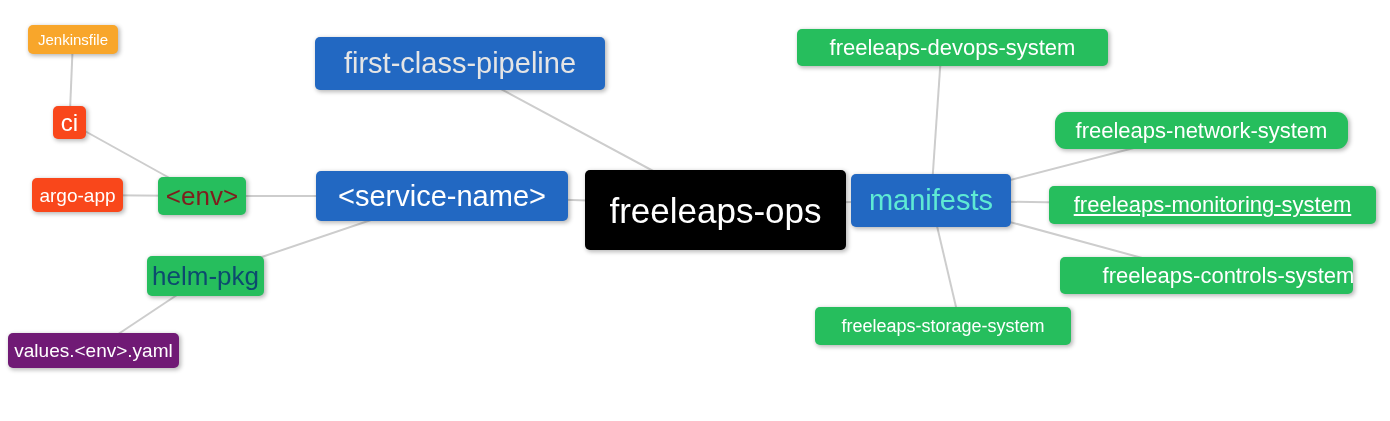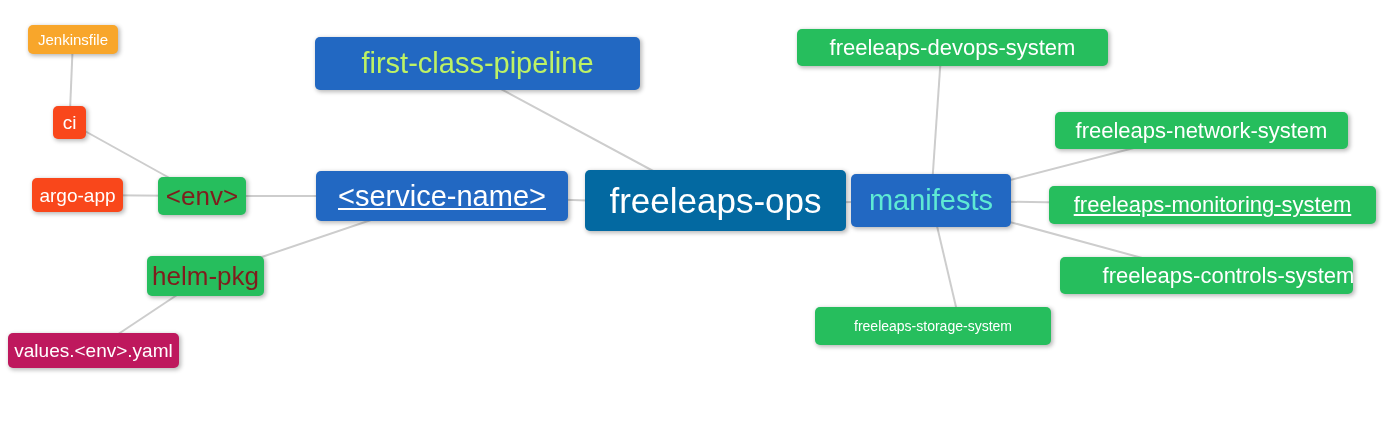--- a/index.html
+++ b/index.html
@@ -58,55 +58,55 @@
       <line x1="931" y1="200.5" x2="941.5" y2="47.5" stroke="#cdcdcd" stroke-width="2"></line>
       <line x1="931" y1="200.5" x2="1201.5" y2="130.5" stroke="#cdcdcd" stroke-width="2"></line>
       <line x1="931" y1="200.5" x2="1212.5" y2="205" stroke="#cdcdcd" stroke-width="2"></line>
       <line x1="931" y1="200.5" x2="1206.5" y2="275.5" stroke="#cdcdcd" stroke-width="2"></line>
       <line x1="931" y1="200.5" x2="960.5" y2="326" stroke="#cdcdcd" stroke-width="2"></line>
     </svg>
 
 <div class="node" style="left: 28px; top: 25px; width: 90px; height: 29px; font-size: 15px; background: rgb(248, 166, 43); color: rgb(255, 255, 255);">
       <span>Jenkinsfile</span>
     </div>
-    <div class="node" style="left: 53px; top: 106px; width: 33px; height: 33px; font-size: 19px; background: rgb(249, 71, 27); color: rgb(255, 255, 255);">
+    <div class="node" style="left: 53px; top: 106px; width: 33px; height: 33px; font-size: 24px; background: rgb(249, 71, 27); color: rgb(255, 255, 255);">
       <span>ci</span>
     </div>
     <div class="node" style="left: 32px; top: 178px; width: 91px; height: 34px; font-size: 19px; background: rgb(249, 71, 27); color: rgb(255, 255, 255);">
       <span>argo-app</span>
     </div>
     <div class="node" style="left: 158px; top: 177px; width: 88px; height: 38px; font-size: 26px; background: rgb(38, 190, 93); color: #7f1d1d;">
       <span>&lt;env&gt;</span>
     </div>
-    <div class="node" style="left: 147px; top: 256px; width: 117px; height: 40px; font-size: 26px; background: rgb(38, 190, 93); color: #7f1d1d;">
+    <div class="node" style="left: 147px; top: 256px; width: 117px; height: 40px; font-size: 26px; background: rgb(38, 190, 93); color: #0c4a6e;">
       <span>helm-pkg</span>
     </div>
-    <div class="node" style="left: 8px; top: 333px; width: 171px; height: 35px; font-size: 19px; background: #be185d; color: rgb(255, 255, 255);">
+    <div class="node" style="left: 8px; top: 333px; width: 171px; height: 35px; font-size: 19px; background: #701a75; color: rgb(255, 255, 255);">
       <span>values.&lt;env&gt;.yaml</span>
     </div>
-    <div class="node" style="left: 315px; top: 37px; width: 325px; height: 53px; font-size: 29px; background: rgb(34, 104, 194); color: #bef264;">
+    <div class="node" style="left: 315px; top: 37px; width: 290px; height: 53px; font-size: 29px; background: rgb(34, 104, 194); color: #e5e5e5;">
       <span>first-class-pipeline</span>
     </div>
-    <div class="node" style="left: 316px; top: 171px; width: 252px; height: 50px; font-size: 29px; background: rgb(34, 104, 194); color: rgb(255, 255, 255); text-decoration: underline;">
+    <div class="node" style="left: 316px; top: 171px; width: 252px; height: 50px; font-size: 29px; background: rgb(34, 104, 194); color: rgb(255, 255, 255);">
       <span>&lt;service-name&gt;</span>
     </div>
-    <div class="node" style="left: 585px; top: 170px; width: 261px; height: 61px; font-size: 35px; background: #0369a1; color: rgb(255, 255, 255);">
+    <div class="node" style="left: 585px; top: 170px; width: 261px; height: 80px; font-size: 35px; background: #000000; color: rgb(255, 255, 255);">
       <span>freeleaps-ops</span>
     </div>
     <div class="node" style="left: 851px; top: 174px; width: 160px; height: 53px; font-size: 29px; background: rgb(34, 104, 194); color: #5eead4;">
       <span>manifests</span>
     </div>
     <div class="node" style="left: 797px; top: 29px; width: 311px; height: 37px; font-size: 22px; background: rgb(38, 190, 93); color: rgb(255, 255, 255);">
       <span>freeleaps-devops-system</span>
     </div>
-    <div class="node" style="left: 1055px; top: 112px; width: 293px; height: 37px; font-size: 22px; background: rgb(38, 190, 93); color: rgb(255, 255, 255);">
+    <div class="node" style="left: 1055px; top: 112px; width: 293px; height: 37px; font-size: 22px; background: rgb(38, 190, 93); color: rgb(255, 255, 255); border-radius: 11px;">
       <span>freeleaps-network-system</span>
     </div>
     <div class="node" style="left: 1049px; top: 186px; width: 327px; height: 38px; font-size: 22px; background: rgb(38, 190, 93); color: rgb(255, 255, 255); text-decoration: underline;">
       <span>freeleaps-monitoring-system</span>
     </div>
     <div class="node" style="left: 1060px; top: 257px; width: 293px; height: 37px; font-size: 22px; background: rgb(38, 190, 93); color: rgb(255, 255, 255); padding-left: 44px;">
       <span>freeleaps-controls-system</span>
     </div>
-    <div class="node" style="left: 815px; top: 307px; width: 236px; height: 38px; font-size: 14px; background: rgb(38, 190, 93); color: rgb(255, 255, 255);">
+    <div class="node" style="left: 815px; top: 307px; width: 256px; height: 38px; font-size: 18px; background: rgb(38, 190, 93); color: rgb(255, 255, 255);">
       <span>freeleaps-storage-system</span>
     </div>
   </div>
 
 </body></html>

